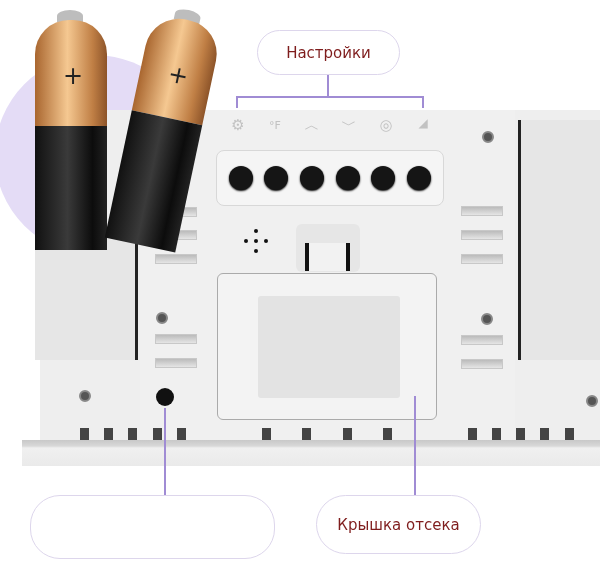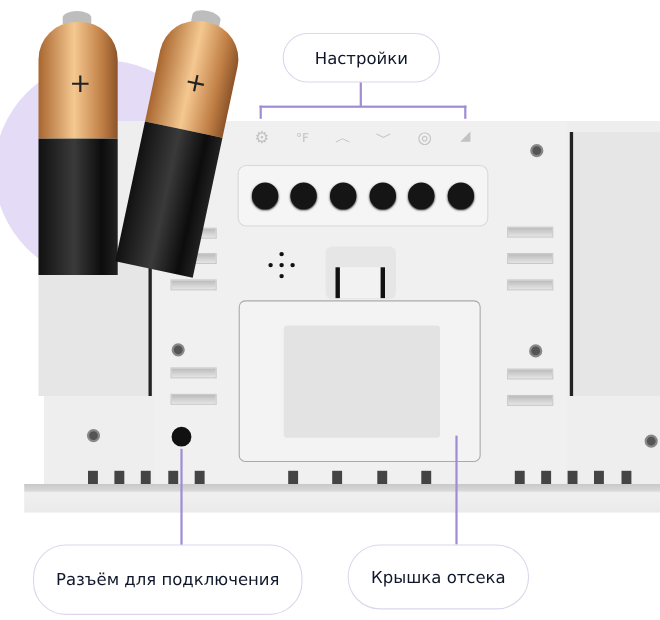--- a/index.html
+++ b/index.html
@@ -1,21 +1,21 @@
 <!DOCTYPE html>
 <html><head>
   <meta charset="utf-8">
   <style>
     html, body { margin:0; padding:0; }
     body { width:600px; height:564px; position:relative; background:#ffffff; overflow:hidden;
       font-family:"DejaVu Sans", sans-serif; }
     .abs { position:absolute; }
     .callout { position:absolute; background:#fff; border:1.5px solid #ddd6ec; border-radius:30px;
       display:flex; flex-direction:column; align-items:center; justify-content:center;
-      color:#0f172a; font-size:15px; line-height:20px; text-align:center; box-sizing:border-box; }
+      color:#7f1d1d; font-size:15px; line-height:20px; text-align:center; box-sizing:border-box; }
     .line-v { position:absolute; width:2px; background:#a08cd4; }
     .line-h { position:absolute; height:2px; background:#a08cd4; }
     .device { position:absolute; background:#ededed; }
     .slot { position:absolute; width:40px; height:8px; background:linear-gradient(#bbb,#e5e5e5);
       border:1px solid #c8c8c8; }
     .screw { position:absolute; width:12px; height:12px; border-radius:50%; background:#555;
       border:2px solid #888; box-sizing:border-box; }
     .btn { width:24px; height:24px; border-radius:50%; background:#151515; box-shadow:0 1px 2px #000; }
     .foot { position:absolute; width:9px; height:12px; background:#444; }
     .icon-lbl { color:#c2c2c2; font-size:15px; width:34px; text-align:center; }
@@ -120,19 +120,18 @@
 <div class="callout" style="left:257px;top:30px;width:143px;height:45px;">
   <span>Настройки</span>
 </div>
 <div class="line-v" style="left:327px;top:75px;height:22px;"></div>
 <div class="line-h" style="left:236px;top:96px;width:188px;"></div>
 <div class="line-v" style="left:236px;top:96px;height:12px;"></div>
 <div class="line-v" style="left:422px;top:96px;height:12px;"></div>
 
 <div class="line-v" style="left:164px;top:408px;height:88px;"></div>
 <div class="callout" style="left:30px;top:495px;width:245px;height:64px;">
-  <span>Разъём для подключения</span>
 </div>
 
 <div class="line-v" style="left:414px;top:396px;height:99px;"></div>
 <div class="callout" style="left:316px;top:495px;width:165px;height:59px;">
   <span>Крышка отсека</span>
 </div>
 
 </body></html>

